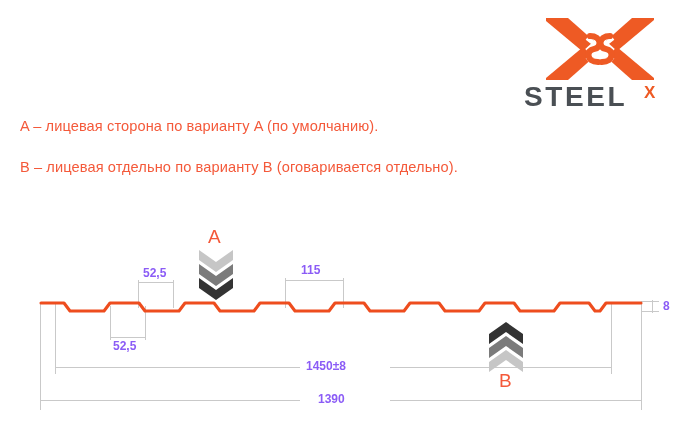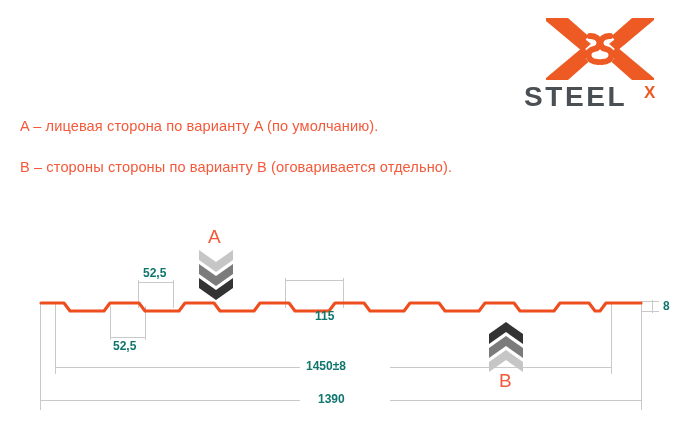--- a/index.html
+++ b/index.html
@@ -63,21 +63,21 @@
     top: 222px;
     width: 700px;
     height: 200px;
   }
 
   
   .dimtext {
     position: absolute;
     font-family: "Liberation Sans", sans-serif;
     font-weight: bold;
-    color: #0f766e;
+    color: #8b5cf6;
     font-size: 12px;
     white-space: nowrap;
   }
 
   .ablabel {
     position: absolute;
     font-family: "Liberation Sans", sans-serif;
     color: #f4593a;
     font-size: 19px;
     white-space: nowrap;
@@ -119,21 +119,21 @@
     <div class="logo-word">
       <svg width="150" height="34" viewBox="0 0 150 34" xmlns="http://www.w3.org/2000/svg">
         <text x="0" y="26" font-family="Liberation Sans, sans-serif" font-size="28" font-weight="bold" letter-spacing="2.6" fill="#4a4f54">STEEL</text>
         <text x="120" y="18" font-family="Liberation Sans, sans-serif" font-size="17" font-weight="bold" fill="#ee5a24">X</text>
       </svg>
     </div>
 
   </div>
 
   <div class="note note-a">A – лицевая сторона по варианту A (по умолчанию).</div>
-  <div class="note note-b">B – стороны стороны по варианту B (оговаривается отдельно).</div>
+  <div class="note note-b">B – лицевая отдельно по варианту B (оговаривается отдельно).</div>
 
   <div class="drawing">
 
     <svg width="700" height="200" viewBox="0 0 700 200" xmlns="http://www.w3.org/2000/svg">
 
       <g stroke="#c9c9c9" stroke-width="1.1" fill="none" shape-rendering="crispEdges">
 
         <line x1="40.5" y1="82" x2="40.5" y2="188"></line>
         <line x1="55.5" y1="82" x2="55.5" y2="152"></line>
 
@@ -188,21 +188,21 @@
         <path fill="#c6c6c6" d="M 489,140 L 506,128 L 523,140 L 523,150 L 506,138 L 489,150 Z"></path>
       </g>
 
     </svg>
 
     
     <div class="dimtext" style="left:143px; top:44px;">52,5</div>
 
     <div class="dimtext" style="left:113px; top:117px;">52,5</div>
 
-    <div class="dimtext" style="left:315px; top:41px;margin-top:46px;">115</div>
+    <div class="dimtext" style="left:301px; top:41px;">115</div>
 
     <div class="dimtext" style="left:663px; top:77px;">8</div>
 
     <div class="dimtext" style="left:306px; top:137px;">1450±8</div>
 
     <div class="dimtext" style="left:318px; top:170px;">1390</div>
 
     
     <div class="ablabel" style="left:208px; top:4px;">A</div>
 

